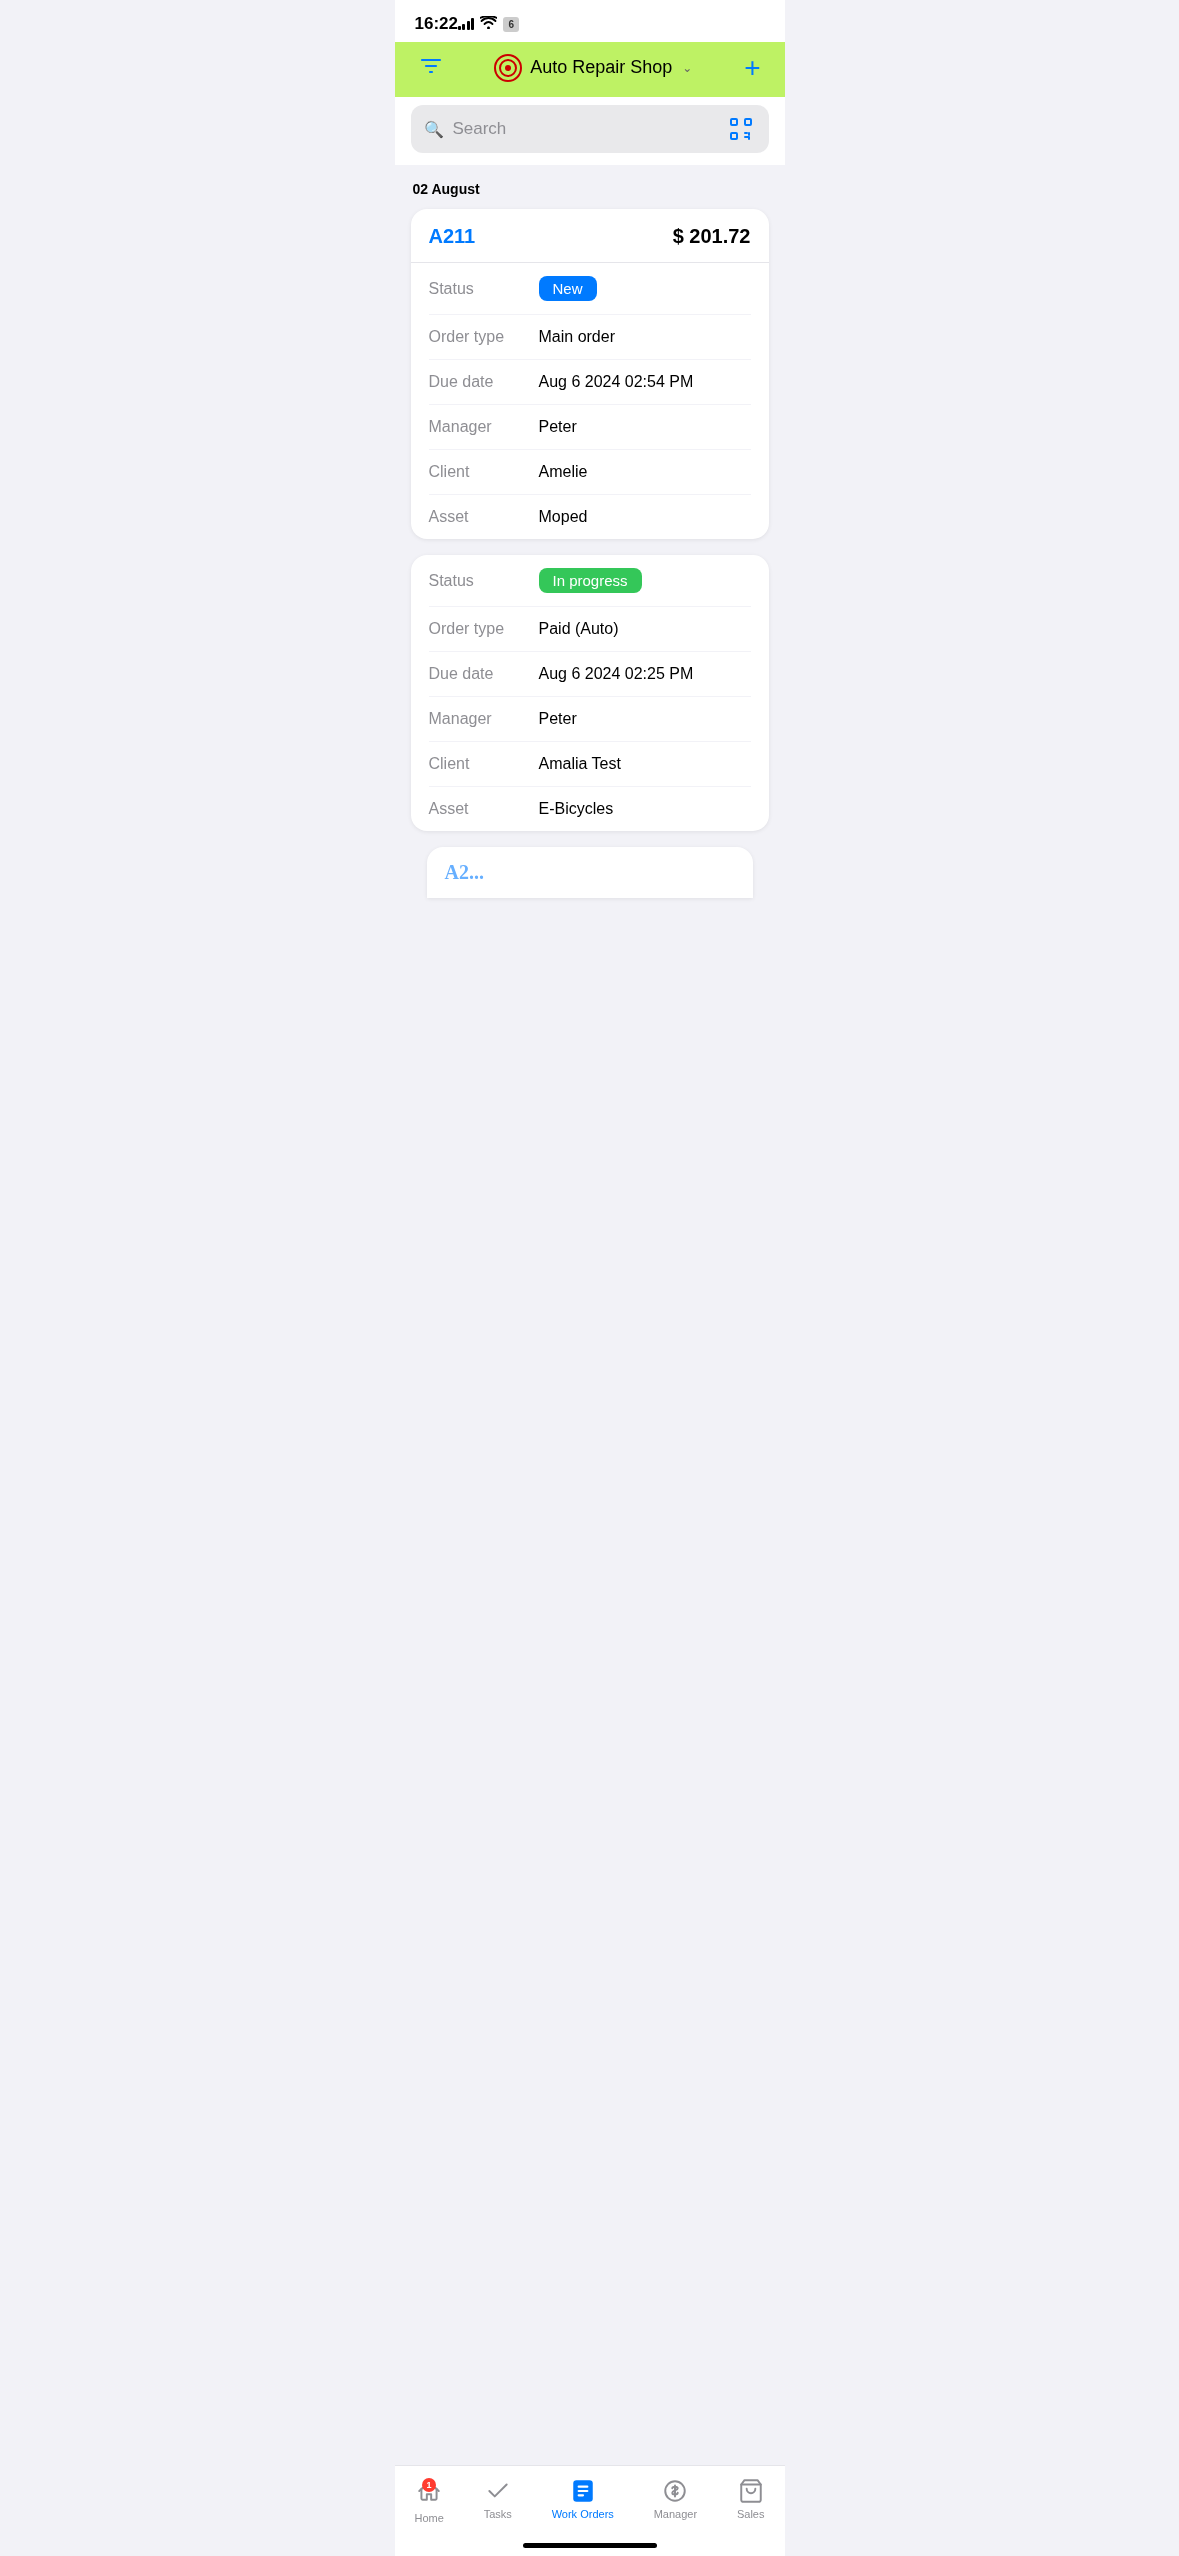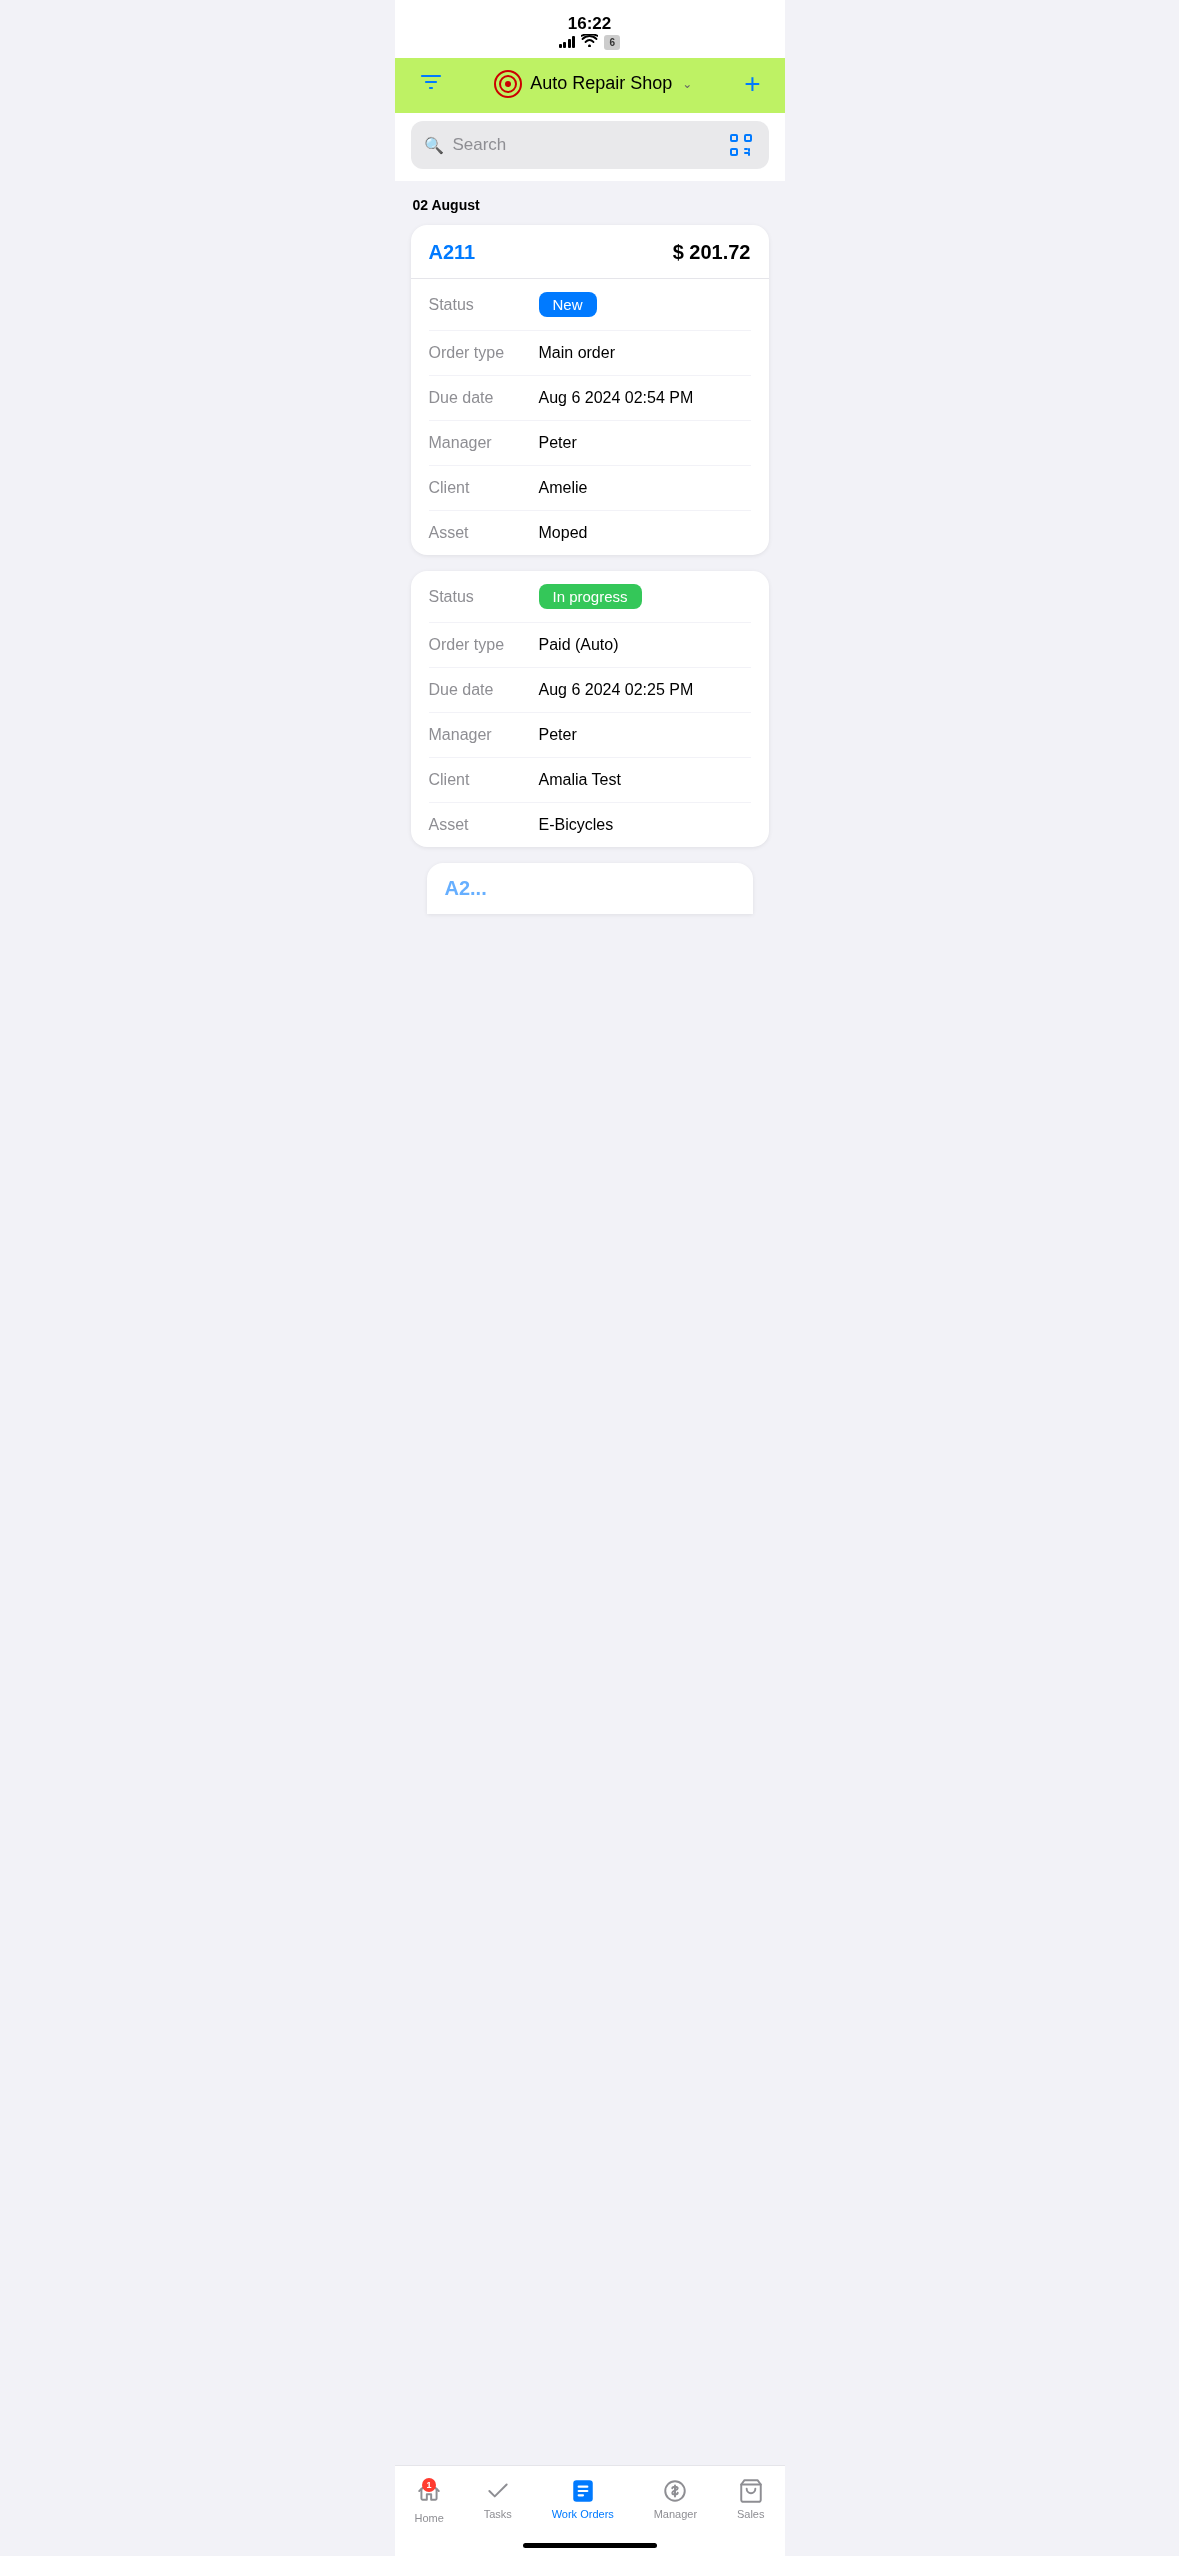--- a/index.html
+++ b/index.html
@@ -12,23 +12,21 @@
       margin: 0 auto;
       position: relative;
       overflow-x: hidden;
     }
 
     
     .status-bar {
       background: #fff;
       padding: 14px 20px 8px;
       display: flex;
-      justify-content: space-between;
-      align-items: center;
-      flex-direction: column;
+      align-items: center;
     }
     .status-time {
       font-size: 17px;
       font-weight: 600;
       color: #000;
     }
     .status-icons {
       display: flex;
       align-items: center;
       gap: 6px;
@@ -222,20 +220,21 @@
     }
 
     
     .partial-card {
       background: #fff;
       border-radius: 16px 16px 0 0;
       margin: 14px 16px;
       padding: 14px 18px;
       box-shadow: 0 1px 4px rgba(0,0,0,0.08);
       overflow: hidden;
+      font-family: Liberation Serif, serif;
     }
     .partial-id {
       font-size: 20px;
       font-weight: 700;
       color: #007AFF;
       opacity: 0.6;
     }
 
     
     .bottom-nav {

